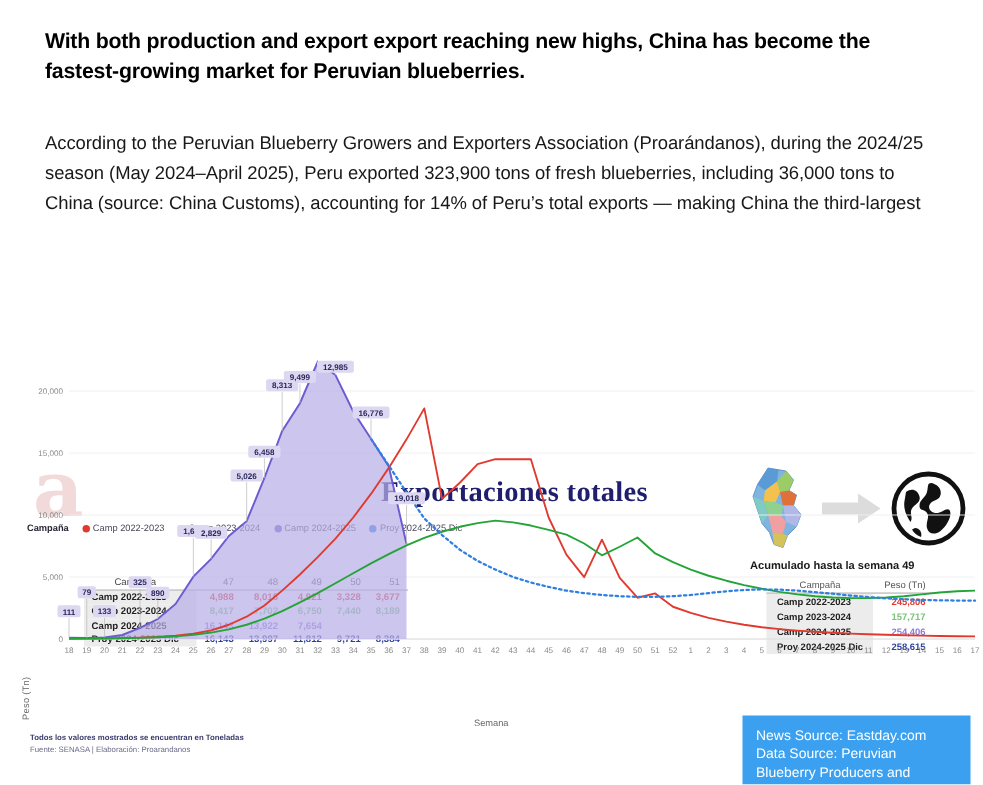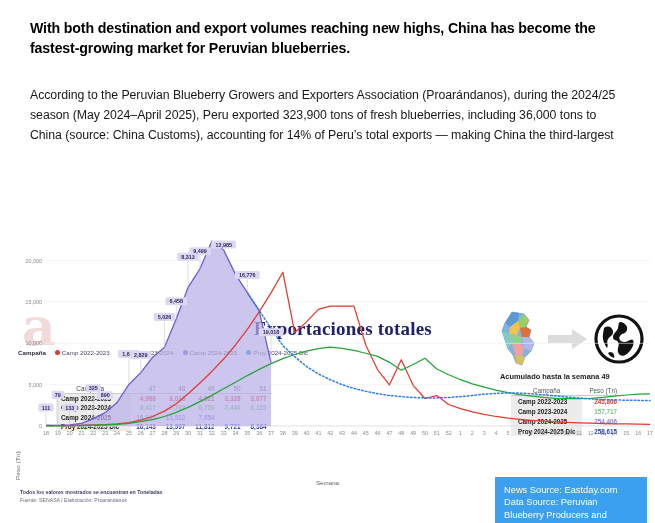--- a/index.html
+++ b/index.html
@@ -160,21 +160,21 @@
   svg.chart { display: block; }
   .tick-txt { font-family: "Liberation Sans", sans-serif; font-size: 5.4px; fill: #8a8a8a; }
   .ytick-txt { font-family: "Liberation Sans", sans-serif; font-size: 5.4px; fill: #8a8a8a; }
   .dl-box { fill: #ddd7f2; }
   .dl-txt { font-family: "Liberation Sans", sans-serif; font-size: 5.4px; fill: #2a2a5a; font-weight: bold; }
 </style>
 </head>
 <body>
 
 <div class="article">
-  <div class="headline">With both destination and export volumes reaching new highs, China has become the fastest-growing market for Peruvian blueberries.</div>
+  <div class="headline">With both production and export export reaching new highs, China has become the fastest-growing market for Peruvian blueberries.</div>
   <div class="body-text">According to the Peruvian Blueberry Growers and Exporters Association (Proarándanos), during the 2024/25 season (May 2024–April 2025), Peru exported 323,900 tons of fresh blueberries, including 36,000 tons to China (source: China Customs), accounting for 14% of Peru’s total exports — making China the third-largest destination after the United States and Europe.</div>
 </div>
 
 <div class="infographic">
 
   <div class="logo-a">a</div>
   <div class="chart-title">Exportaciones totales</div>
 
   <div class="legend">
     <span class="lg-title">Campaña</span>

